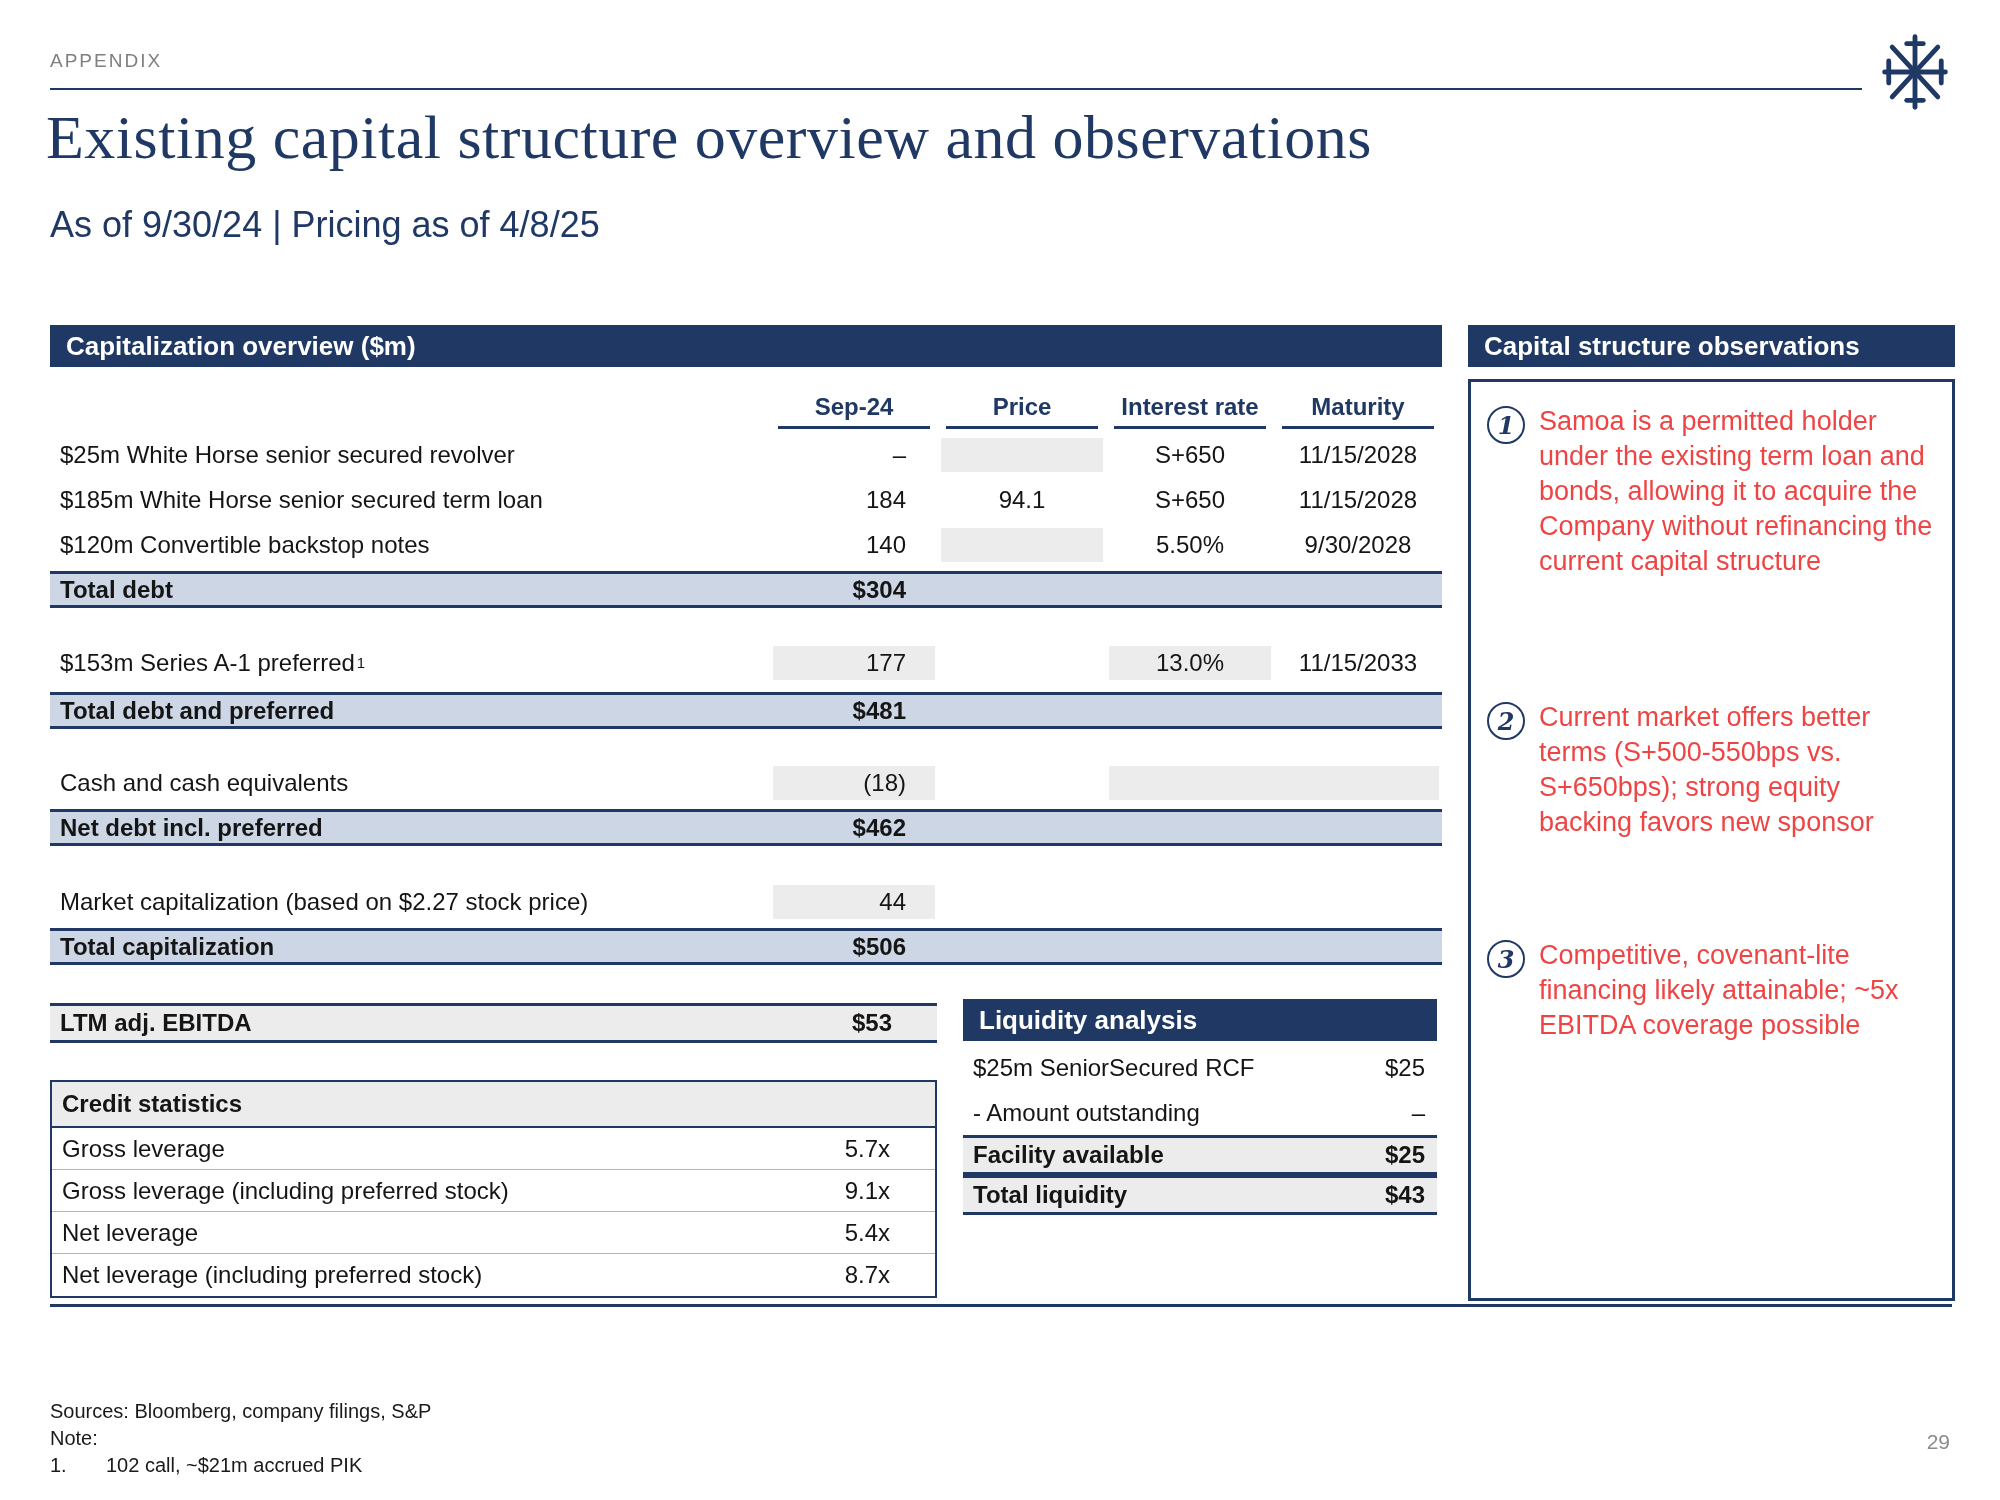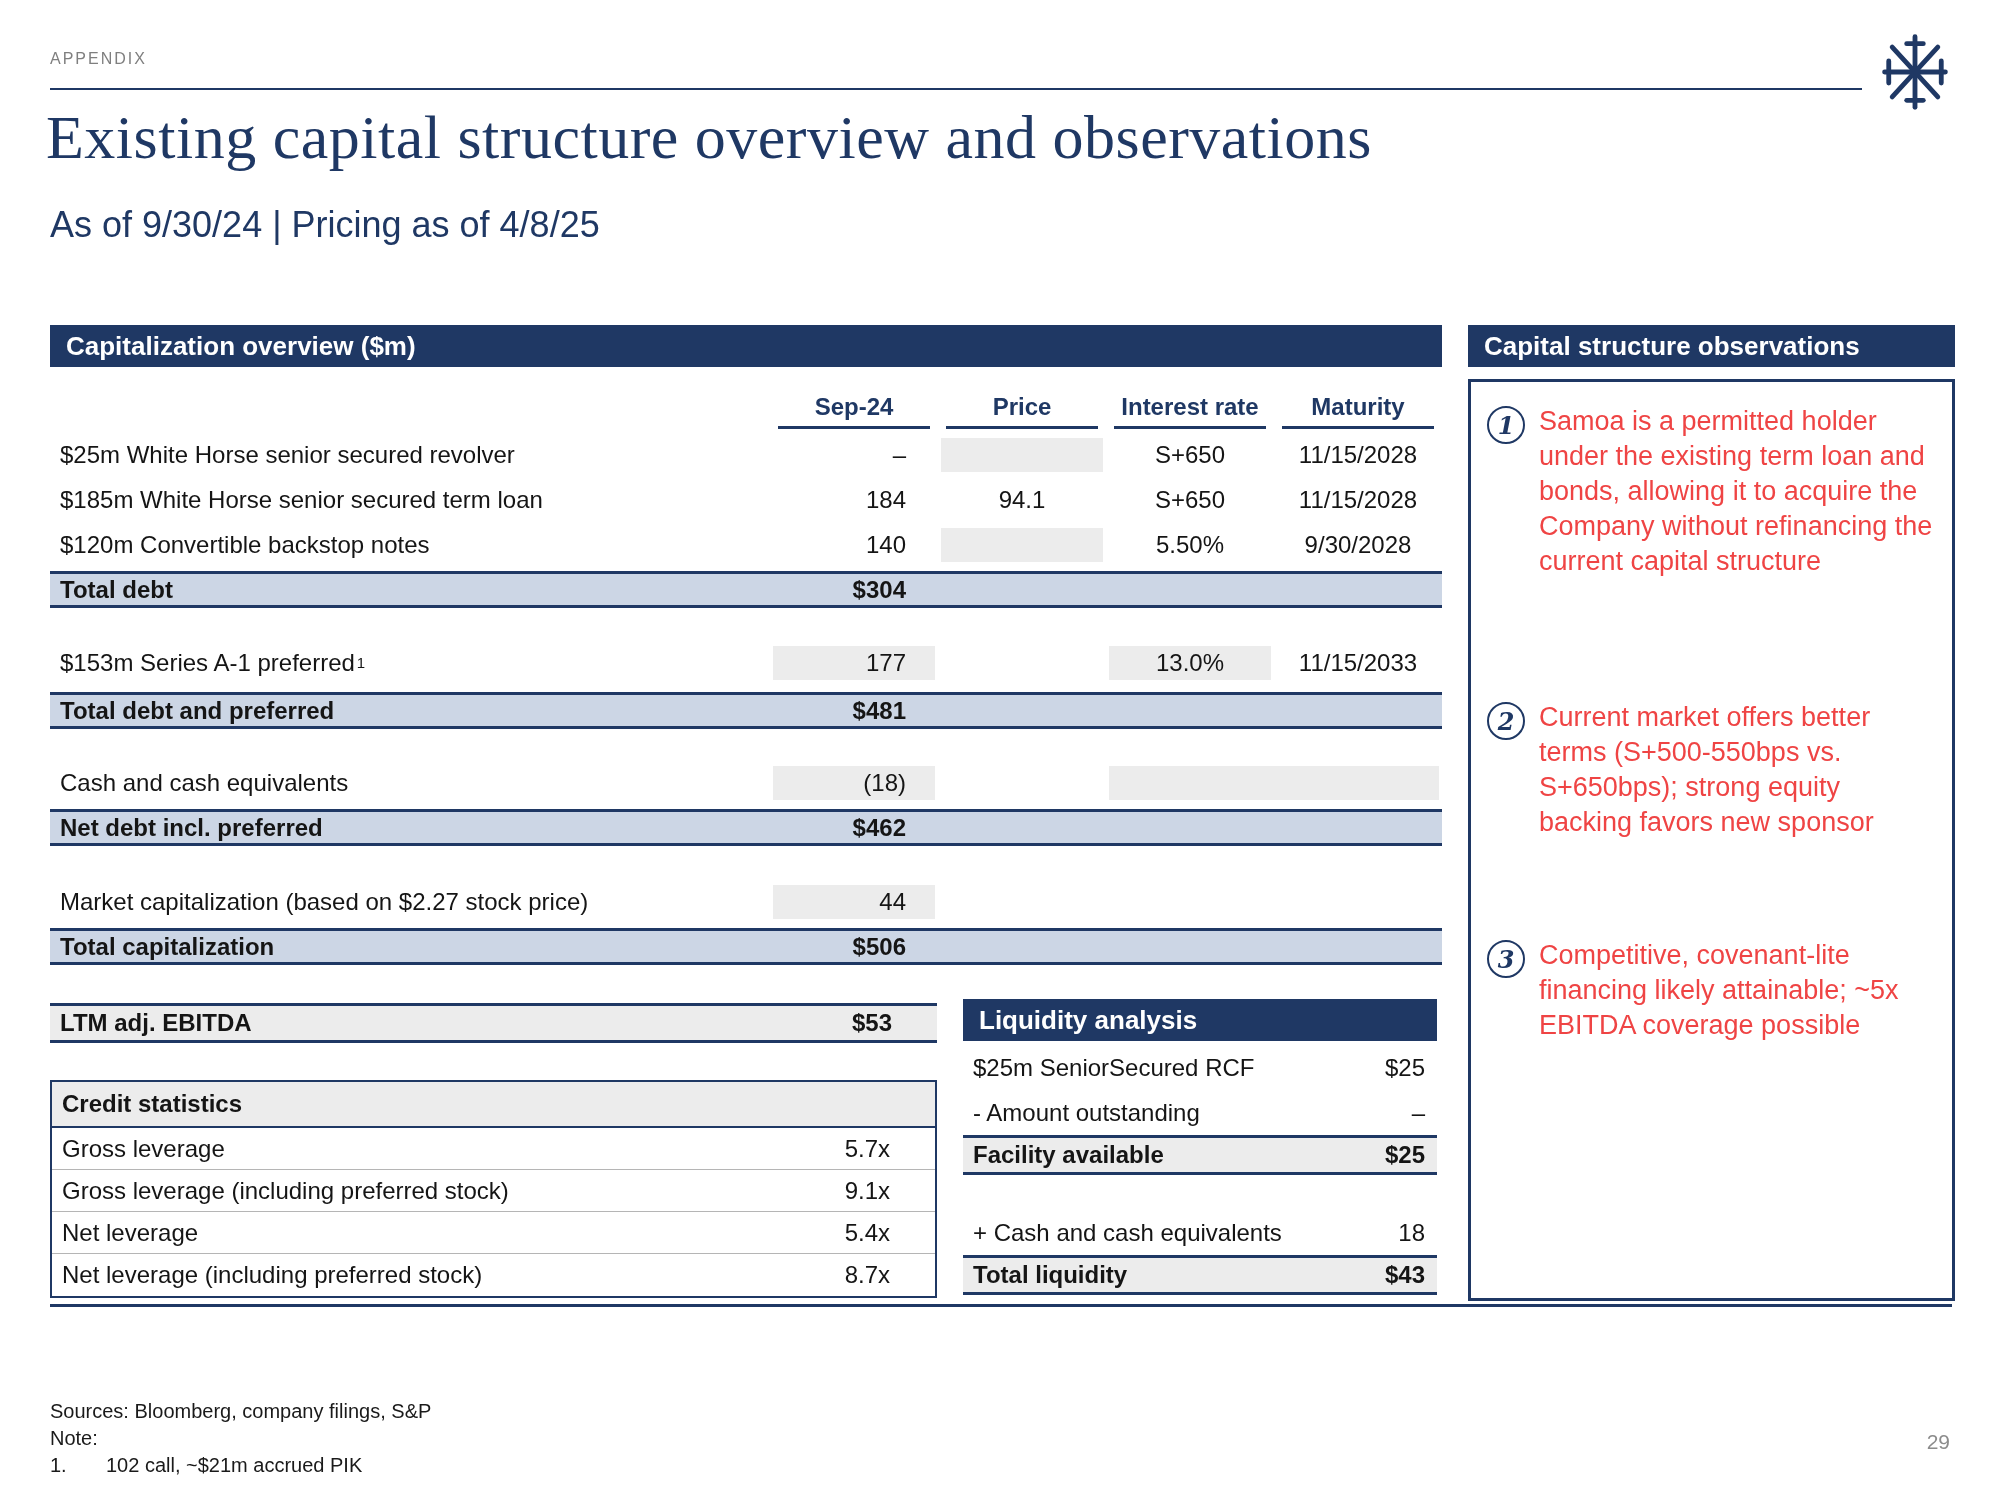--- a/index.html
+++ b/index.html
@@ -1,21 +1,21 @@
 <!DOCTYPE html>
 <html><head>
 <meta charset="utf-8">
 <style>
   *{margin:0;padding:0;box-sizing:border-box}
   html,body{background:#ffffff}
   .slide{position:relative;width:2000px;height:1500px;background:#fff;overflow:hidden;
          font-family:"Liberation Sans",sans-serif;color:#151515}
 
   
-  .appendix{position:absolute;left:50px;top:50px;font-size:16px;letter-spacing:2px;color:#7f7f7f}
+  .appendix{position:absolute;left:50px;top:50px;font-size:19px;letter-spacing:2px;color:#7f7f7f}
   .top-rule{position:absolute;left:50px;top:88px;width:1812px;height:2px;background:#1f3864}
   .logo{position:absolute;right:50px;top:34px;width:70px;height:76px}
   .page-title{position:absolute;left:46px;top:102px;font-family:"Liberation Serif",serif;
               font-weight:400;font-size:62px;color:#1f3864;letter-spacing:.5px}
   .subtitle{position:absolute;left:50px;top:204px;font-size:36px;color:#1f3864}
 
   
   .panel-bar{height:42px;background:#1f3864;color:#fff;font-size:26px;font-weight:bold;
              display:flex;align-items:center;padding-left:16px}
 
@@ -240,24 +240,20 @@
       <span>$25</span>
     </div>
     <div class="liq-row">
       <span>- Amount outstanding</span>
       <span>–</span>
     </div>
     <div class="liq-row liq-total">
       <span>Facility available</span>
       <span>$25</span>
     </div>
-    <div class="liq-row liq-gap">
-      <span>+ Cash and cash equivalents</span>
-      <span>18</span>
-    </div>
     <div class="liq-row liq-total">
       <span>Total liquidity</span>
       <span>$43</span>
     </div>
   </div>
 
   <div class="obs-panel">
     <div class="panel-bar">Capital structure observations</div>
     <div class="obs-box">
       <div class="obs-item" style="top:22px">

